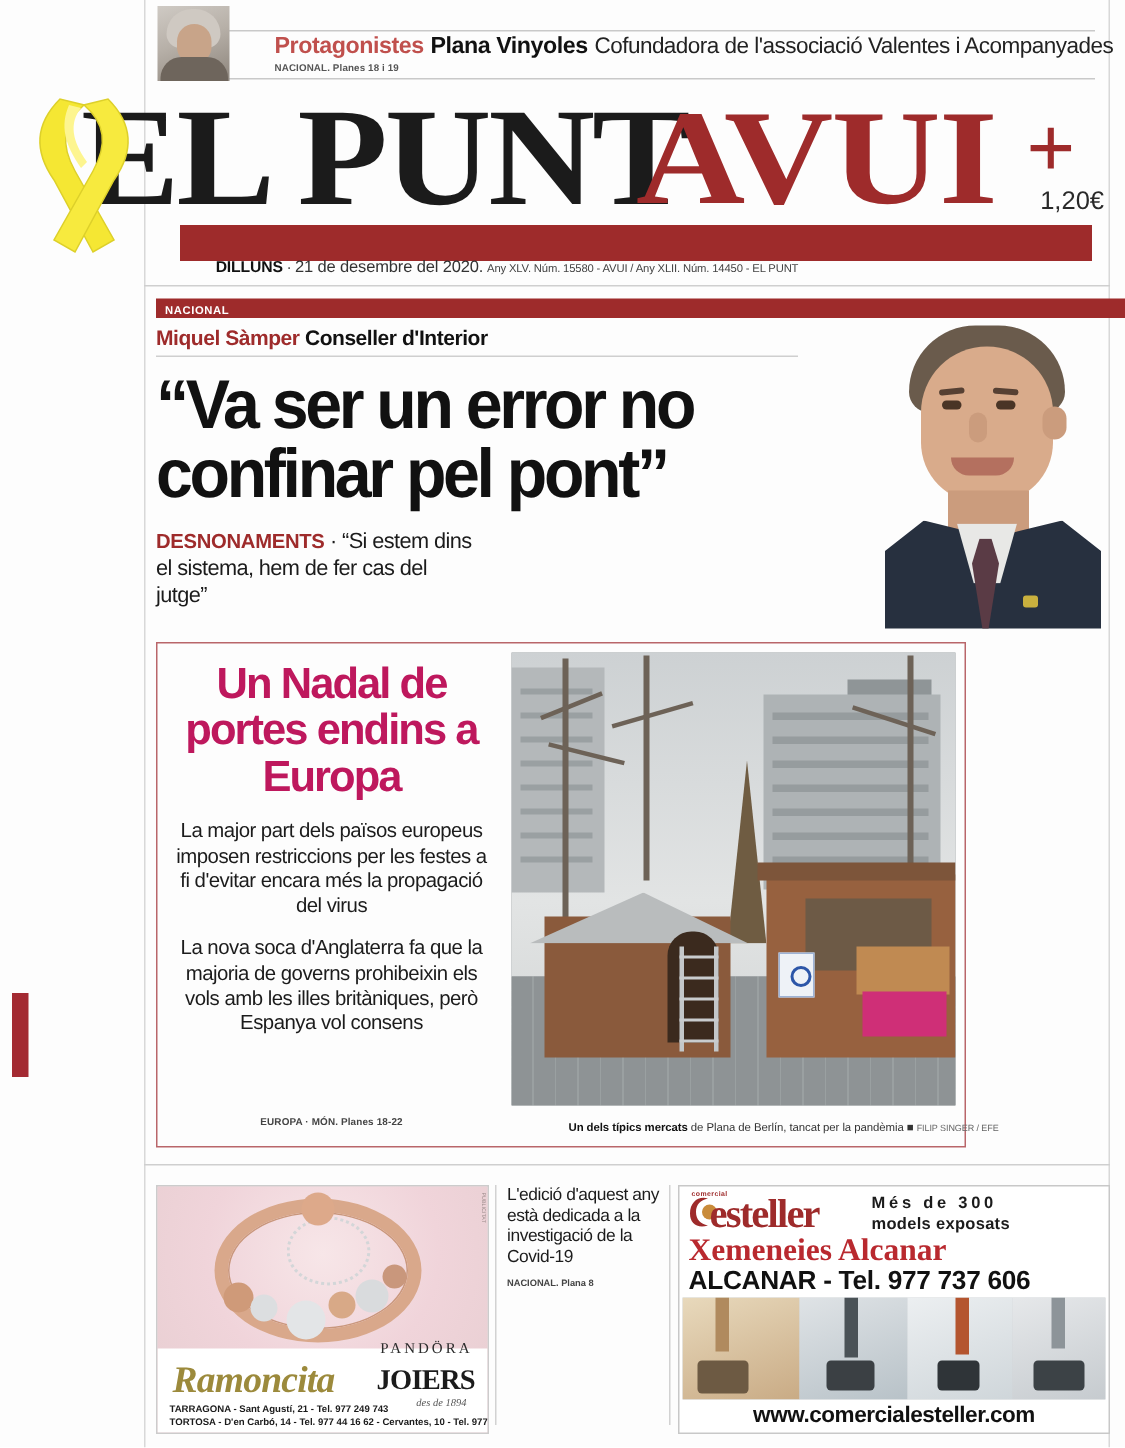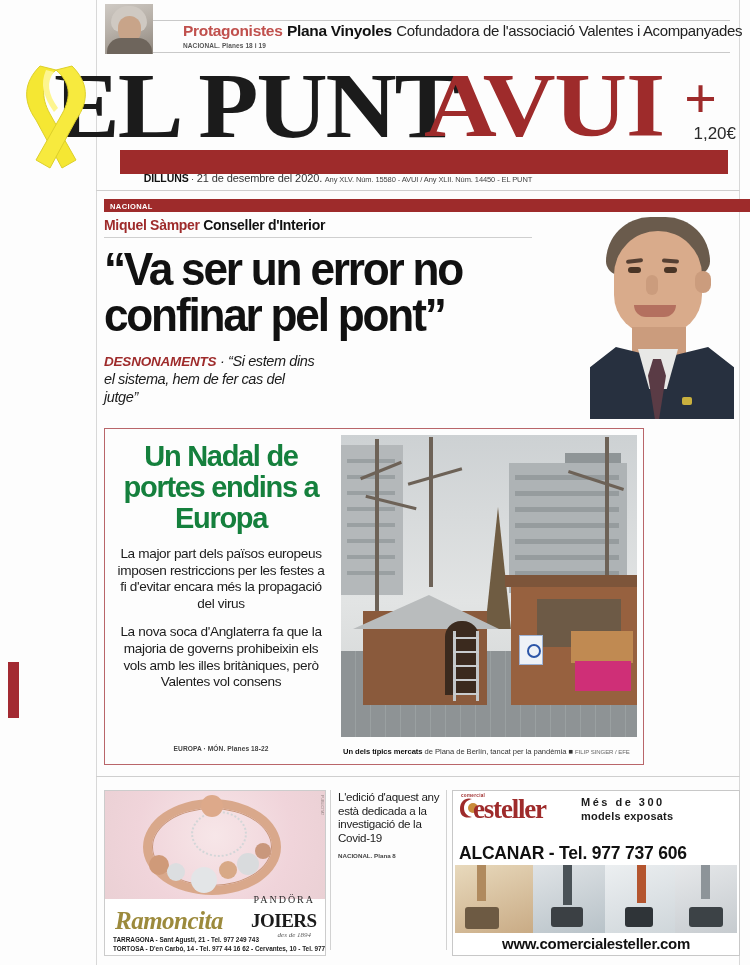--- a/index.html
+++ b/index.html
@@ -253,35 +253,35 @@
   }
   .subhead { width: 198px; }
   .subhead .sh-kicker {
     font-size: 13.5px; font-weight: 700; color: #9e2b2b;
     letter-spacing: -0.2px;
   }
   .subhead .sh-text {
     font-size: 14.5px; line-height: 17px; color: #1b1b1b;
     letter-spacing: -0.4px;
   }
-  .subhead.wide { width: 212px; font-style: italic; }
+  .subhead.wide { width: 212px; }
 
   
   .eurobox {
     position: absolute; left: 104px; top: 428px;
     width: 540px; height: 337px;
     border: 1px solid #b9666a;
   }
   .euro-left {
     position: absolute; left: 0; top: 0; width: 232px; height: 100%;
     padding: 12px 10px 0 10px;
   }
   .euro-title {
     font-weight: 700; font-size: 29px; line-height: 31px;
-    letter-spacing: -1.3px; color: #15803d; text-align: center;
+    letter-spacing: -1.3px; color: #be185d; text-align: center;
   }
   .euro-lead {
     margin-top: 12px;
     font-size: 13.6px; line-height: 16.6px; color: #1c1c1c;
     text-align: center; letter-spacing: -0.35px;
   }
   .euro-lead2 {
     margin-top: 12px;
     font-size: 13.6px; line-height: 16.6px; color: #1c1c1c;
     text-align: center; letter-spacing: -0.35px;
@@ -295,21 +295,21 @@
     position: absolute; right: 6px; top: 6px;
     width: 296px; height: 302px;
     overflow: hidden;
     background: #9aa0a2;
   }
   .euro-caption {
     position: absolute; left: 238px; right: 6px; bottom: 8px;
     font-size: 7.6px; color: #333; letter-spacing: -0.05px;
     white-space: nowrap;
   }
-  .euro-caption b { color: #111; }
+  .euro-caption b { color: #111; margin-left: 36px; }
   .euro-caption .credit { font-size: 6px; color: #666; }
 
   
   .ph-sky { position: absolute; inset: 0; background: linear-gradient(#cdd1d3, #e2e4e4 55%, #cfd2d2); }
   .ph-bldgL { position: absolute; left: 0; top: 10px; width: 62px; height: 150px; background: #b4b8ba; }
   .ph-bldgL i { position: absolute; left: 6px; width: 48px; height: 4px; background: #9aa0a2; }
   .ph-bldgR { position: absolute; right: 10px; top: 28px; width: 118px; height: 130px; background: #aeb3b5; }
   .ph-bldgR i { position: absolute; left: 6px; width: 104px; height: 5px; background: #969c9e; }
   .ph-bldgR2 { position: absolute; right: 16px; top: 18px; width: 56px; height: 46px; background: #8f9597; }
   .ph-tree { position: absolute; background: #6d6257; }
@@ -616,21 +616,21 @@
   <div class="subheads">
     <div class="subhead wide">
       <span class="sh-kicker">DESNONAMENTS</span><span class="sh-text"> · “Si estem dins el sistema, hem de fer cas del jutge”</span>
     </div>
   </div>
 
   <div class="eurobox">
     <div class="euro-left">
       <div class="euro-title">Un Nadal de portes endins a Europa</div>
       <div class="euro-lead">La major part dels països europeus imposen restriccions per les festes a fi d'evitar encara més la propagació del virus</div>
-      <div class="euro-lead2">La nova soca d'Anglaterra fa que la majoria de governs prohibeixin els vols amb les illes britàniques, però Valentes vol consens</div>
+      <div class="euro-lead2">La nova soca d'Anglaterra fa que la majoria de governs prohibeixin els vols amb les illes britàniques, però Espanya vol consens</div>
       <div class="euro-ref">EUROPA · MÓN. Planes 18-22</div>
     </div>
 
     <div class="euro-photo">
       <div class="ph-sky"></div>
       <div class="ph-bldgL">
         <i style="top:14px"></i>
           <i style="top:30px"></i>
           <i style="top:46px"></i>
         <i style="top:62px"></i>
@@ -716,20 +716,21 @@
 
   <div class="ad-esteller">
     <svg class="est-logo-mark" viewBox="0 0 26 26">
       <path d="M3 14 C3 6 9 2 15 4 C10 5 7 8 7 13 C7 18 10 21 15 22 C8 24 3 21 3 14 Z" fill="#9e2b2b"></path>
       <circle cx="16" cy="13" r="5" fill="#c98b3a"></circle>
     </svg>
     <div class="est-comercial">comercial</div>
     <div class="est-esteller">esteller</div>
     <div class="est-mes">Més de 300</div>
     <div class="est-models">models exposats</div>
+    <div class="est-xem">Xemeneies Alcanar</div>
     <div class="est-alcanar">ALCANAR - Tel. 977 737 606</div>
 
     <div class="est-photo">
       <div class="est-p1">
         <div class="est-flue" style="left:22px;top:0;height:36px;background:#b08a5e;"></div>
         <div class="est-stove" style="left:10px;bottom:4px;width:34px;height:22px;background:#6d5a43;"></div>
       </div>
       <div class="est-p2">
         <div class="est-flue" style="left:30px;top:0;height:40px;background:#4a5257;"></div>
         <div class="est-stove" style="left:18px;bottom:6px;width:32px;height:20px;"></div>

